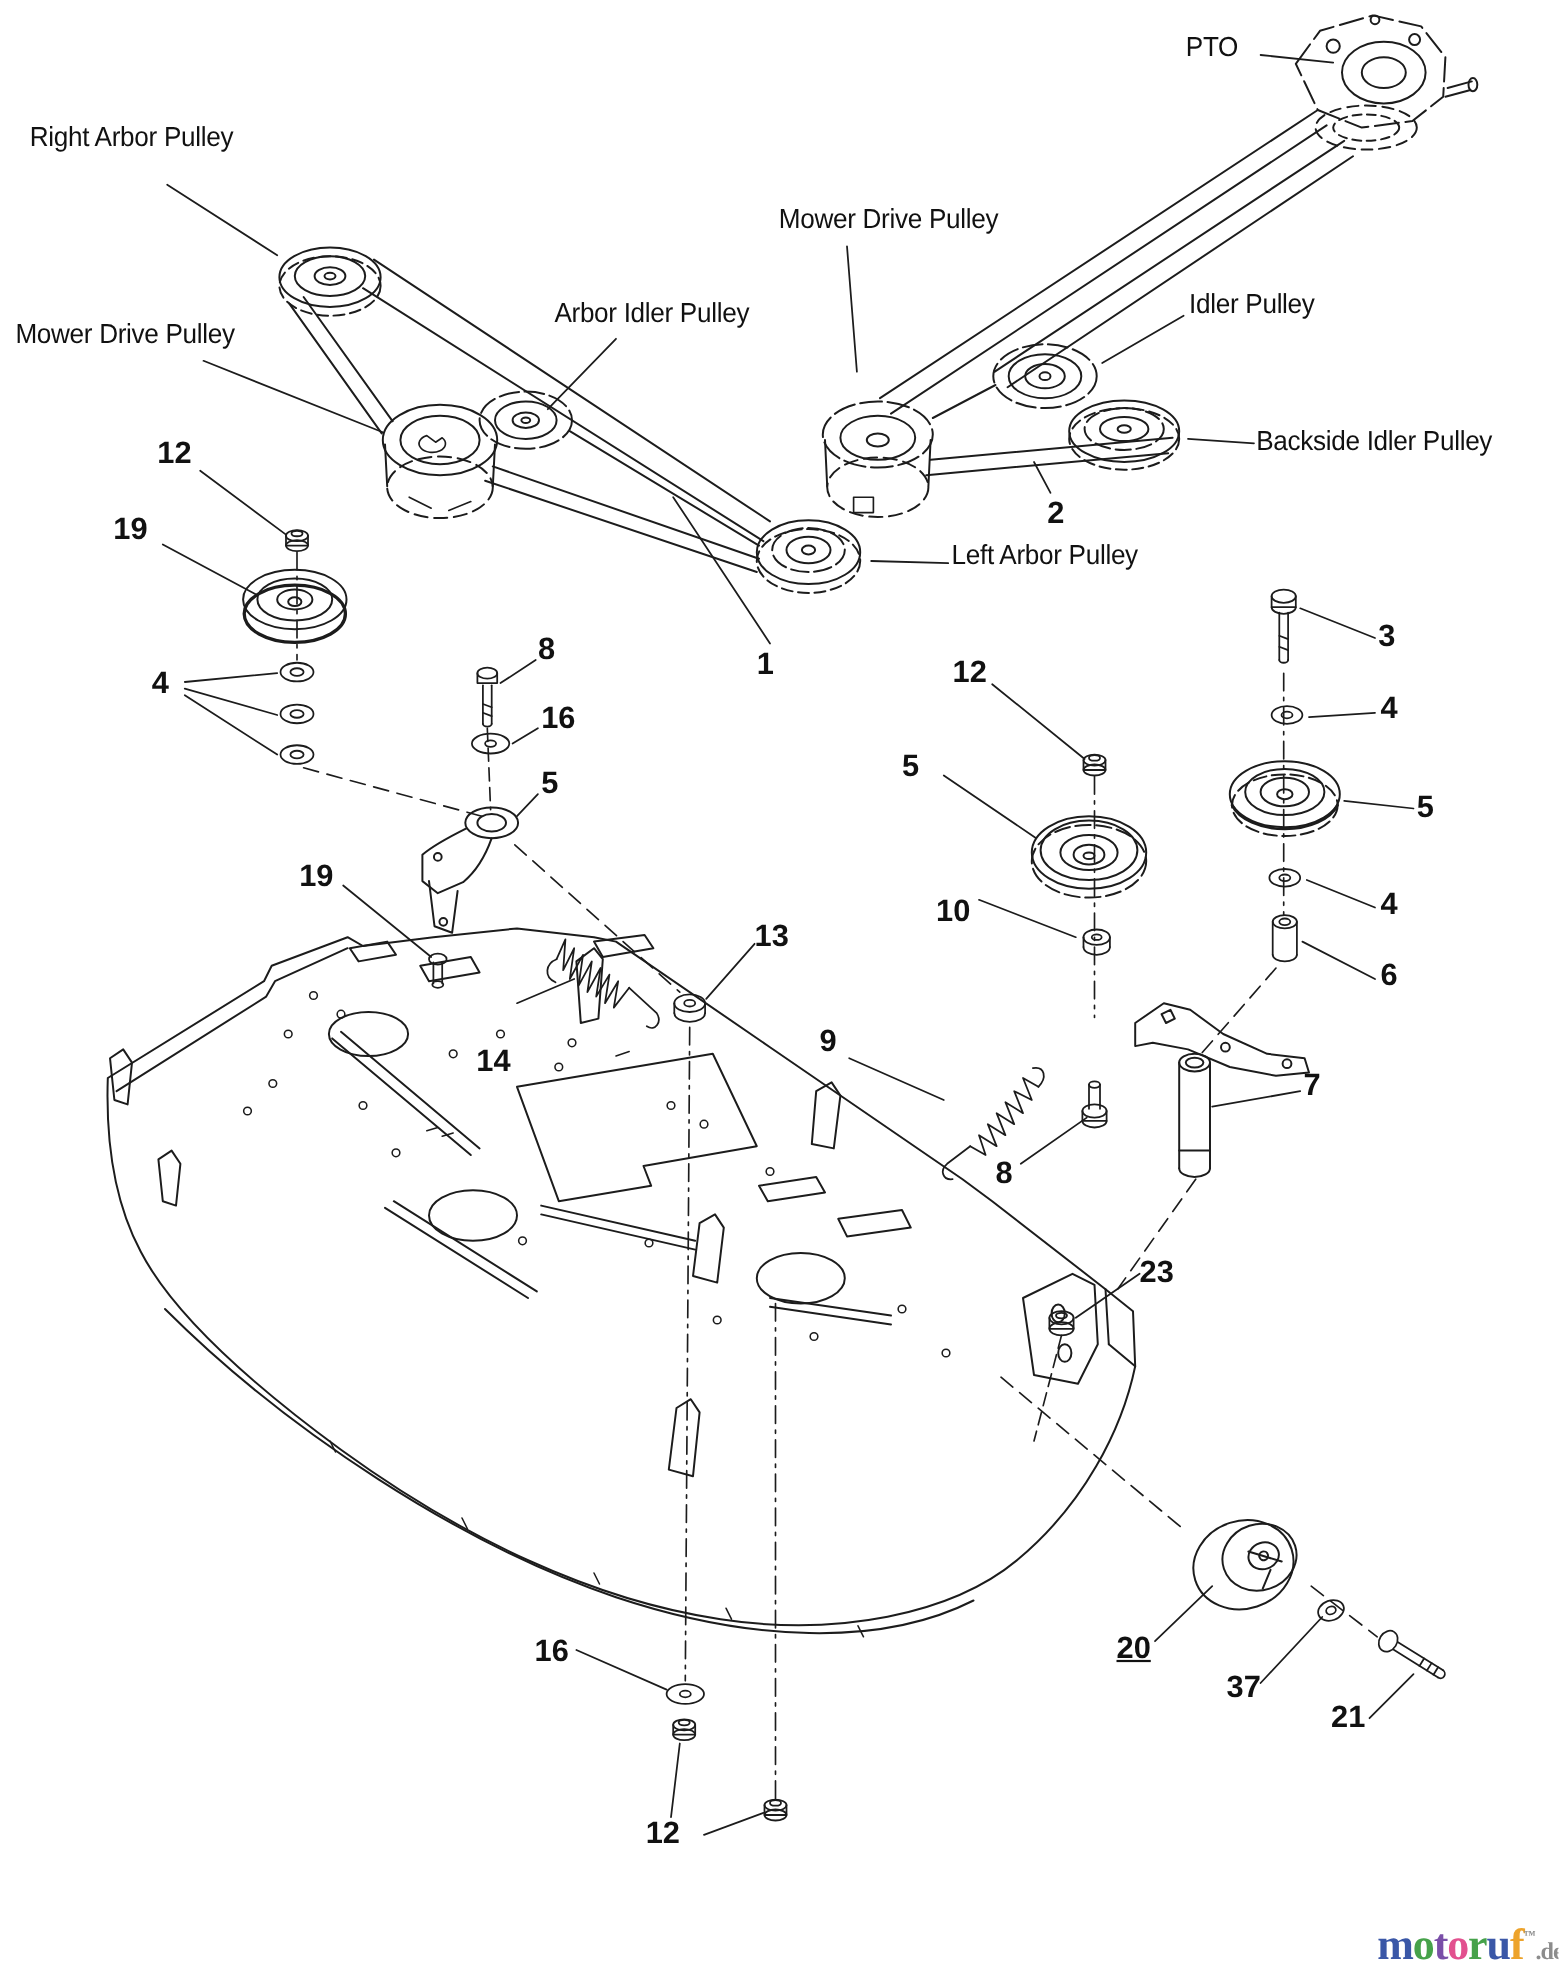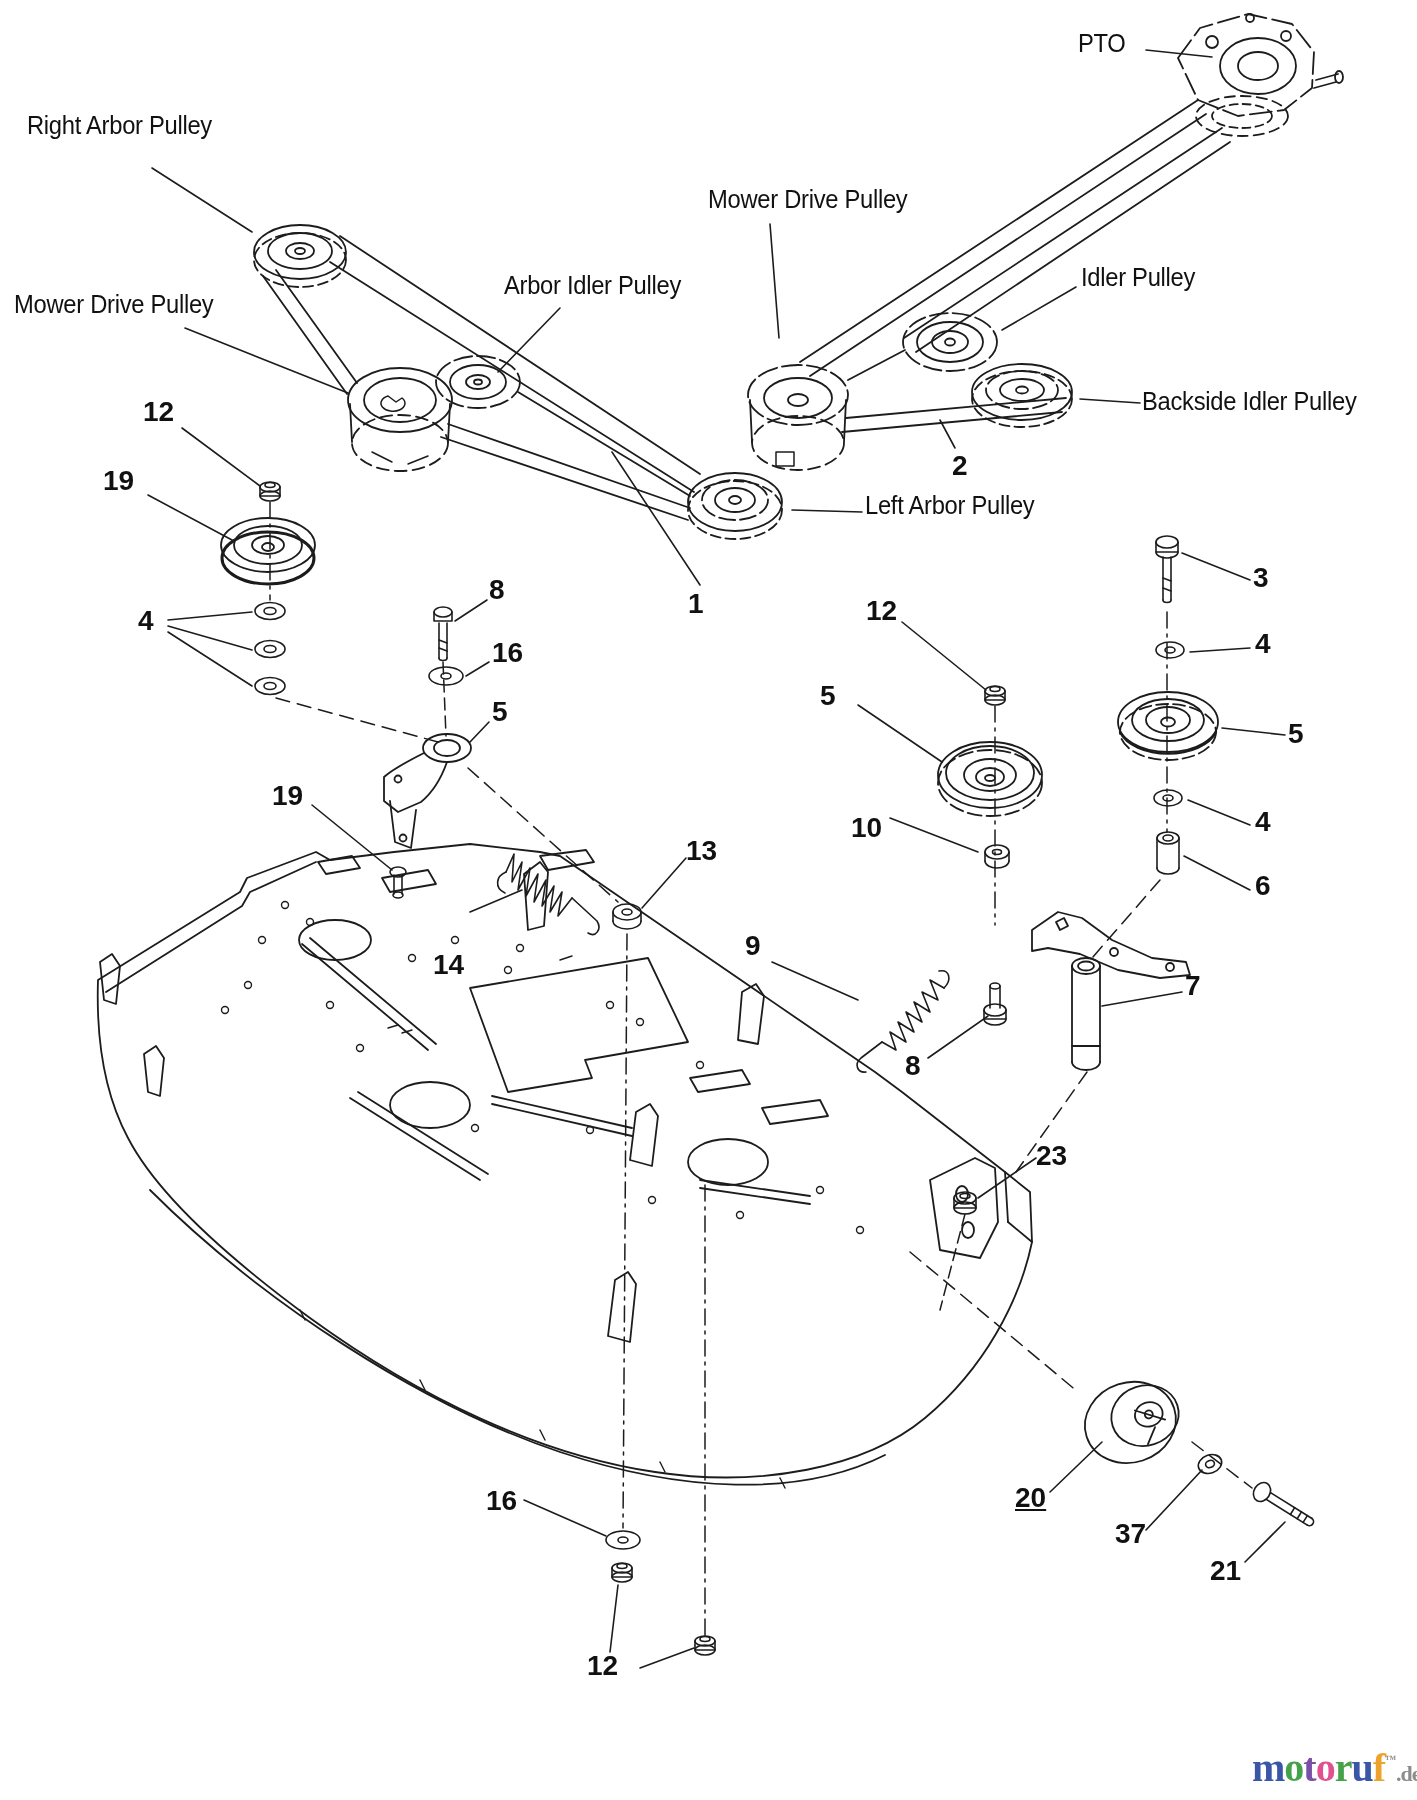--- a/index.html
+++ b/index.html
@@ -485,21 +485,21 @@
 <div class="num" style="left:587px;top:1650px;">12</div>
 <div class="num" style="left:686px;top:835px;">13</div>
 <div class="num" style="left:433px;top:905px;margin-top:44px;">14</div>
 <div class="num" style="left:492px;top:696px;">5</div>
 <div class="num" style="left:492px;top:637px;">16</div>
 <div class="num" style="left:486px;top:1485px;">16</div>
 <div class="num" style="left:489px;top:574px;">8</div>
 <div class="num" style="left:103px;top:465px;">19</div>
 <div class="num" style="left:272px;top:780px;">19</div>
 <div class="num" style="left:1015px;top:1482px;text-decoration:underline;">20</div>
-<div class="num" style="left:1210px;top:1545px;margin-top:10px;">21</div>
+<div class="num" style="left:1210px;top:1545px;">21</div>
 <div class="num" style="left:1115px;top:1518px;">37</div>
 <div class="num" style="left:1036px;top:1140px;">23</div>
 
 <div class="brand">
   <span id="logo-letters"><span style="color: rgb(58, 87, 167);">m</span><span style="color: rgb(70, 162, 74);">o</span><span style="color: rgb(122, 79, 168);">t</span><span style="color: rgb(226, 81, 143);">o</span><span style="color: rgb(70, 162, 74);">r</span><span style="color: rgb(58, 87, 167);">u</span><span style="color: rgb(237, 163, 43);">f</span></span><span class="tm" style="color: rgb(140, 140, 140);">™</span><span class="tld" style="color: rgb(140, 140, 140);">.de</span>
 </div>
 
 </div>
 
 </body></html>

